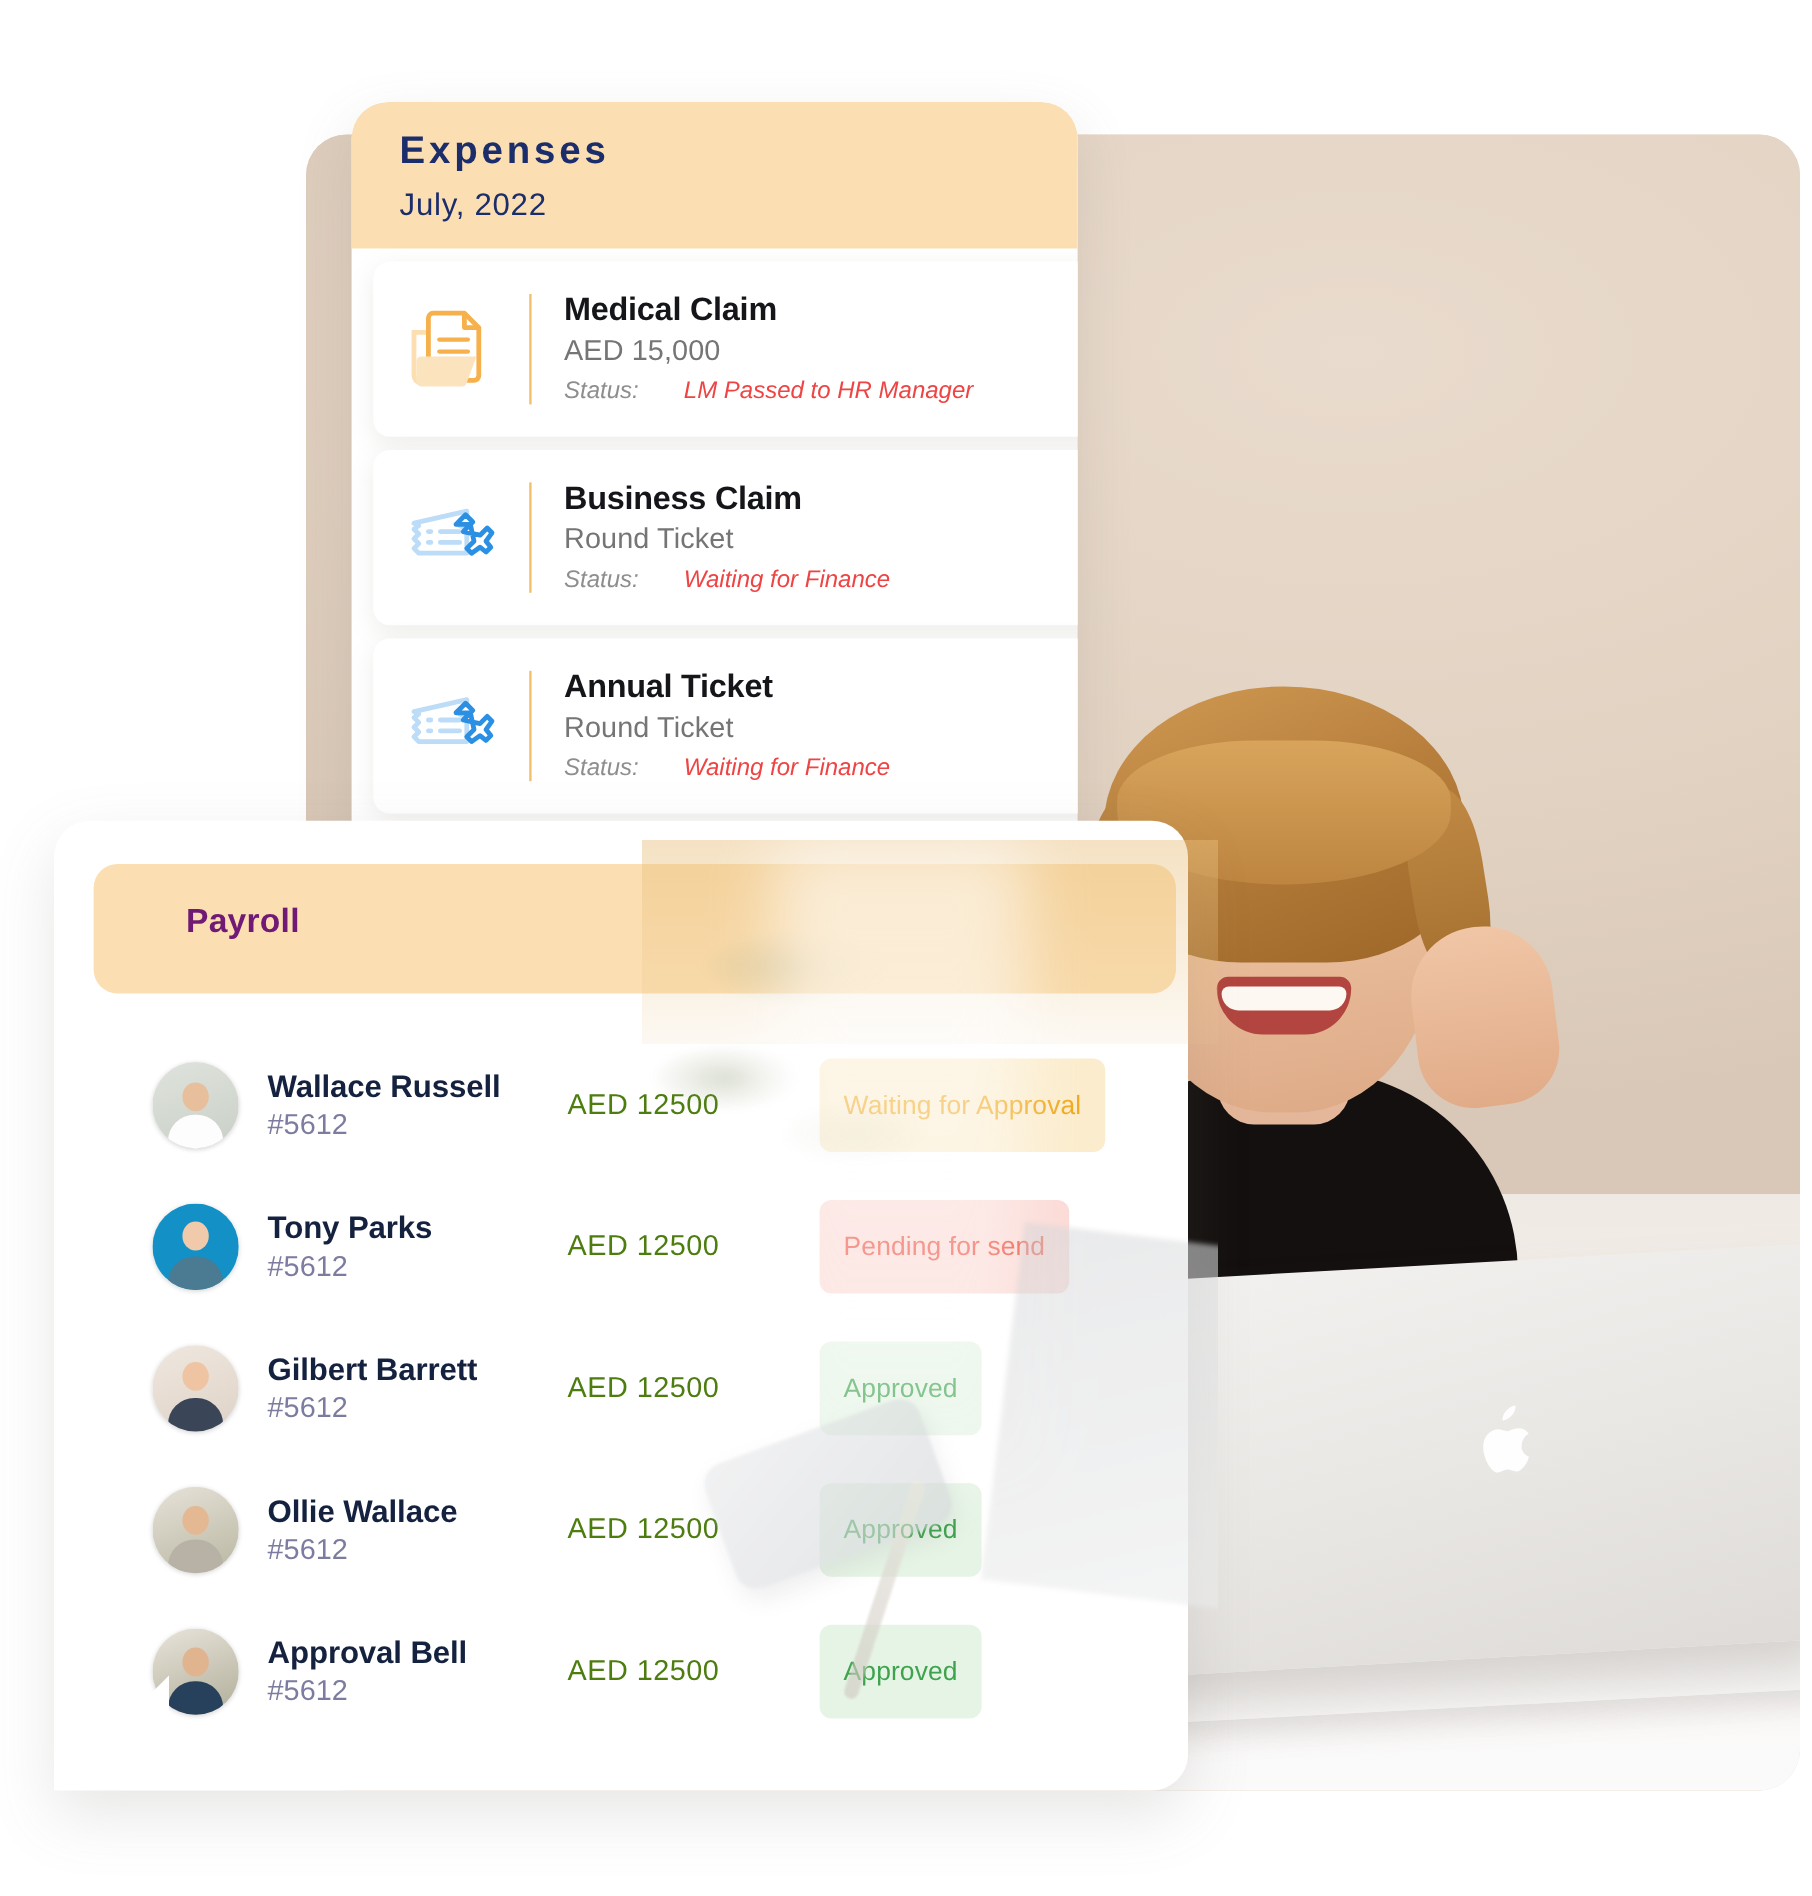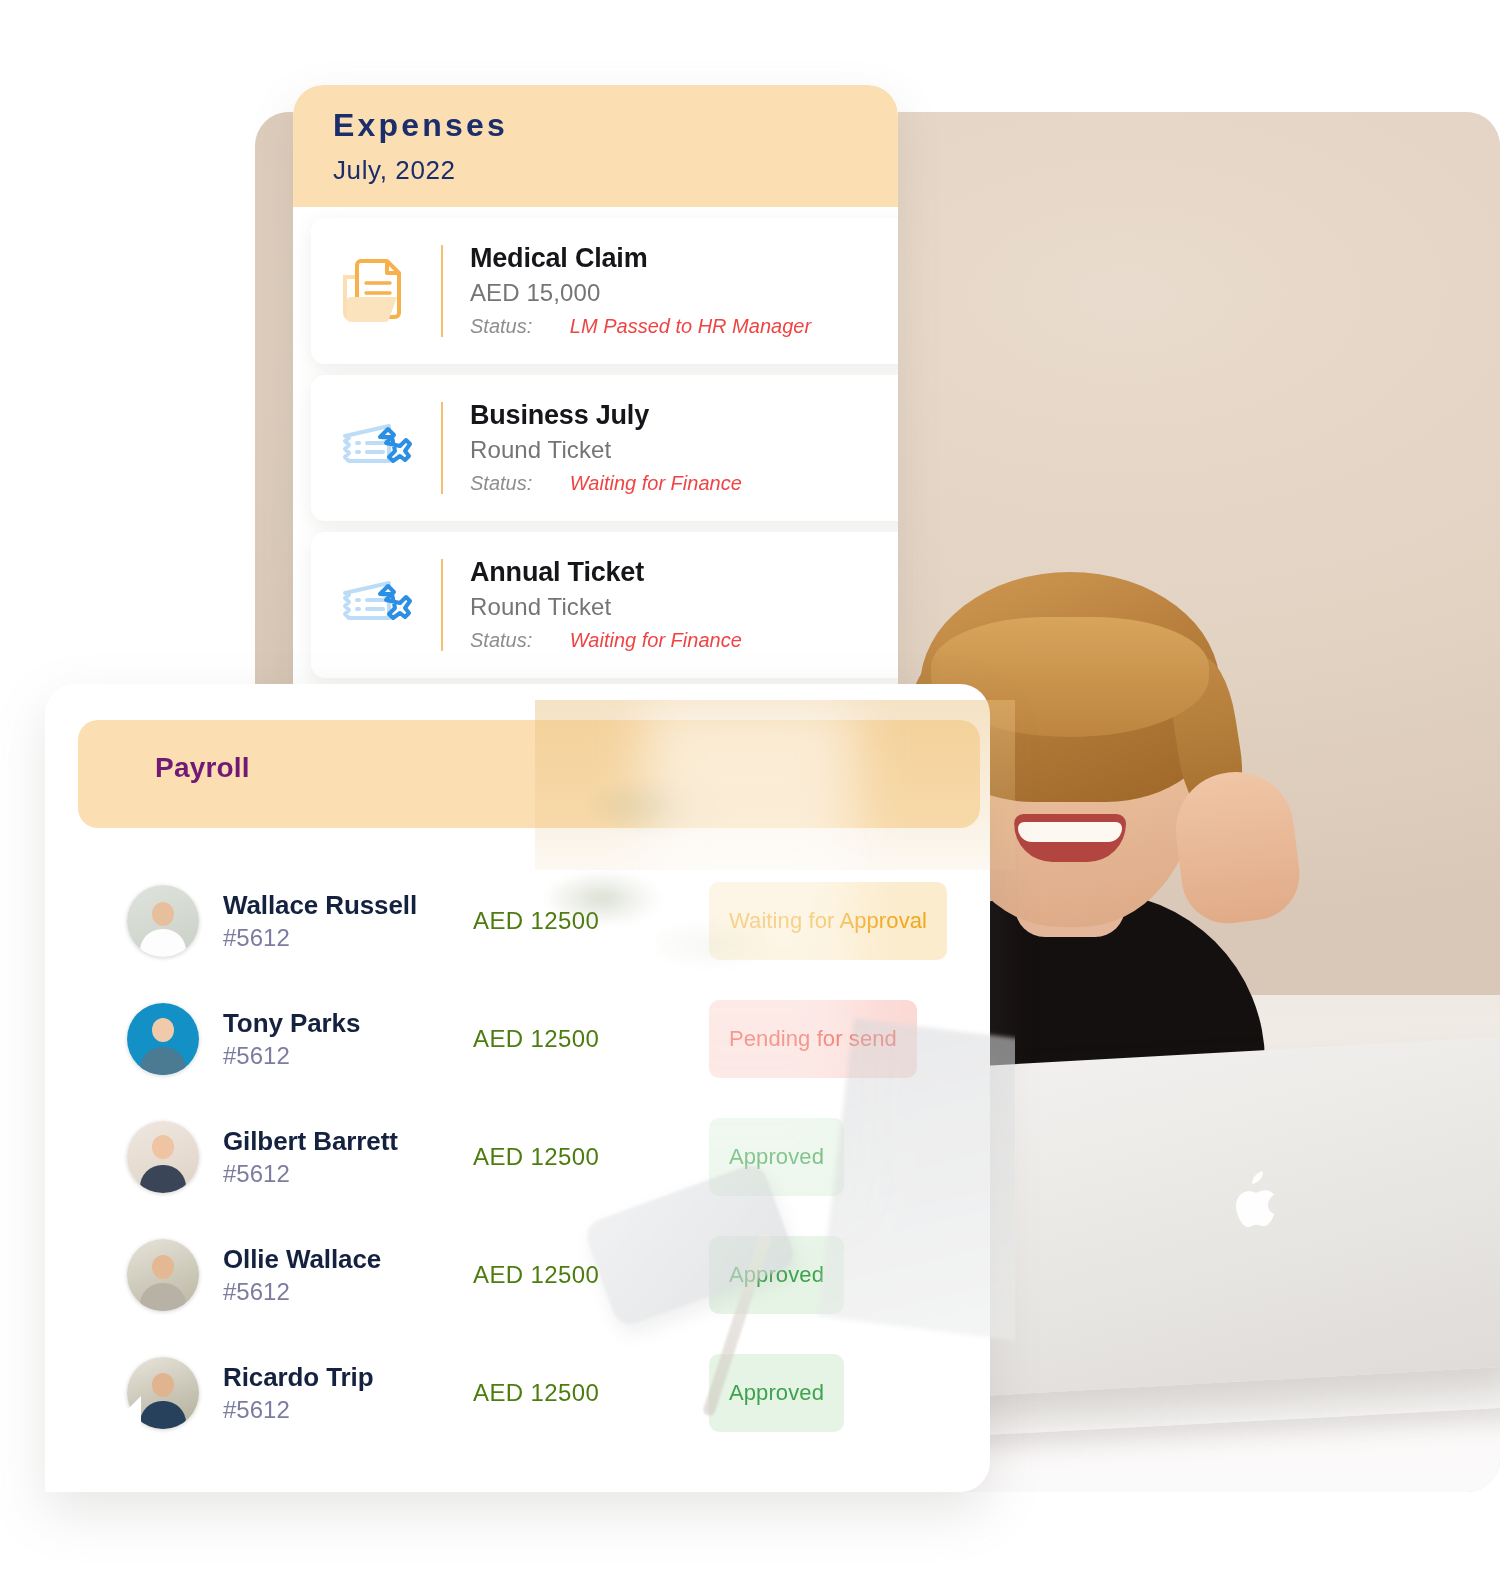--- a/index.html
+++ b/index.html
@@ -153,21 +153,21 @@
     box-shadow:0 1px 4px rgba(0,0,0,.18);position:relative;
   }
   .av-bg{position:absolute;inset:0;}
   .av-head{position:absolute;left:50%;transform:translateX(-50%);width:22px;height:24px;border-radius:50%;}
   .av-body{position:absolute;left:50%;transform:translateX(-50%);bottom:-6px;width:46px;height:34px;border-radius:22px 22px 0 0;}
   .pay-name-wrap{margin-left:24px;width:250px;}
   .pay-name{font-size:26px;font-weight:700;color:#15223f;line-height:1.25;letter-spacing:-.1px;}
   .pay-id{font-size:24px;color:#7c7ca0;line-height:1.3;}
   .pay-amount{width:210px;font-size:24px;color:#4d7c0f;letter-spacing:.4px;}
   .pay-badge{
-    display:inline-block;padding:26px 20px;border-radius:10px;font-size:22px;letter-spacing:.1px;margin-left:26px;
+    display:inline-block;padding:26px 20px;border-radius:10px;font-size:22px;letter-spacing:.1px;
   }
   .badge-waiting{background:#fbeccd;color:#f0a81d;}
   .badge-pending{background:#fbdad5;color:#ef4c3c;}
   .badge-approved{background:#e6f4e6;color:#3da34d;}
 
   
   .desk-overlay{
     position:absolute;left:535px;top:700px;width:480px;height:730px;
     opacity:.62;pointer-events:none;overflow:hidden;
   }
@@ -273,21 +273,21 @@
             <path d="M10 24l44-10v10l-6 2 6 3v20H14l-4-4 4-4-4-4 4-4-4-4 4-3z" fill="#ffffff" stroke="#bcdcf7" stroke-width="4" stroke-linejoin="round"></path>
             <line x1="22" y1="31" x2="24" y2="31" stroke="#bcdcf7" stroke-width="4" stroke-linecap="round"></line>
             <line x1="22" y1="40" x2="24" y2="40" stroke="#bcdcf7" stroke-width="4" stroke-linecap="round"></line>
             <line x1="32" y1="31" x2="48" y2="31" stroke="#bcdcf7" stroke-width="4" stroke-linecap="round"></line>
             <line x1="32" y1="40" x2="48" y2="40" stroke="#bcdcf7" stroke-width="4" stroke-linecap="round"></line>
             <path d="M45 25l8-8 6 6-8 8 14 3 6-6 4 4-5 7 4 5-4 4-5-4-7 5-4-4 6-6-3-14z" fill="#ffffff" stroke="#2b8fe3" stroke-width="4" stroke-linejoin="round"></path>
           </svg>
         </div>
         <div class="exp-divider"></div>
         <div class="exp-text">
-          <div class="exp-name">Business July</div>
+          <div class="exp-name">Business Claim</div>
           <div class="exp-amount">Round Ticket</div>
           <div class="exp-statusline">
             <span>Status:</span>
             <span class="val">Waiting for Finance</span>
           </div>
         </div>
       </div>
 
       <div class="exp-item">
         <div class="exp-icon">
@@ -384,21 +384,21 @@
         </div>
       </div>
 
       <div class="pay-row">
         <div class="avatar">
           <div class="av-bg" style="background:linear-gradient(160deg,#e8e4da,#b0ad99);"></div>
           <div class="av-head" style="top:16px;background:#e0b48f;"></div>
           <div class="av-body" style="background:#27415c;"></div>
         </div>
         <div class="pay-name-wrap">
-          <div class="pay-name">Ricardo Trip</div>
+          <div class="pay-name">Approval Bell</div>
           <div class="pay-id">#5612</div>
         </div>
         <div class="pay-amount">AED 12500</div>
         <div>
           <span class="pay-badge badge-approved">Approved</span>
         </div>
       </div>
 
     </div>
     <div class="payroll-bevel"></div>

